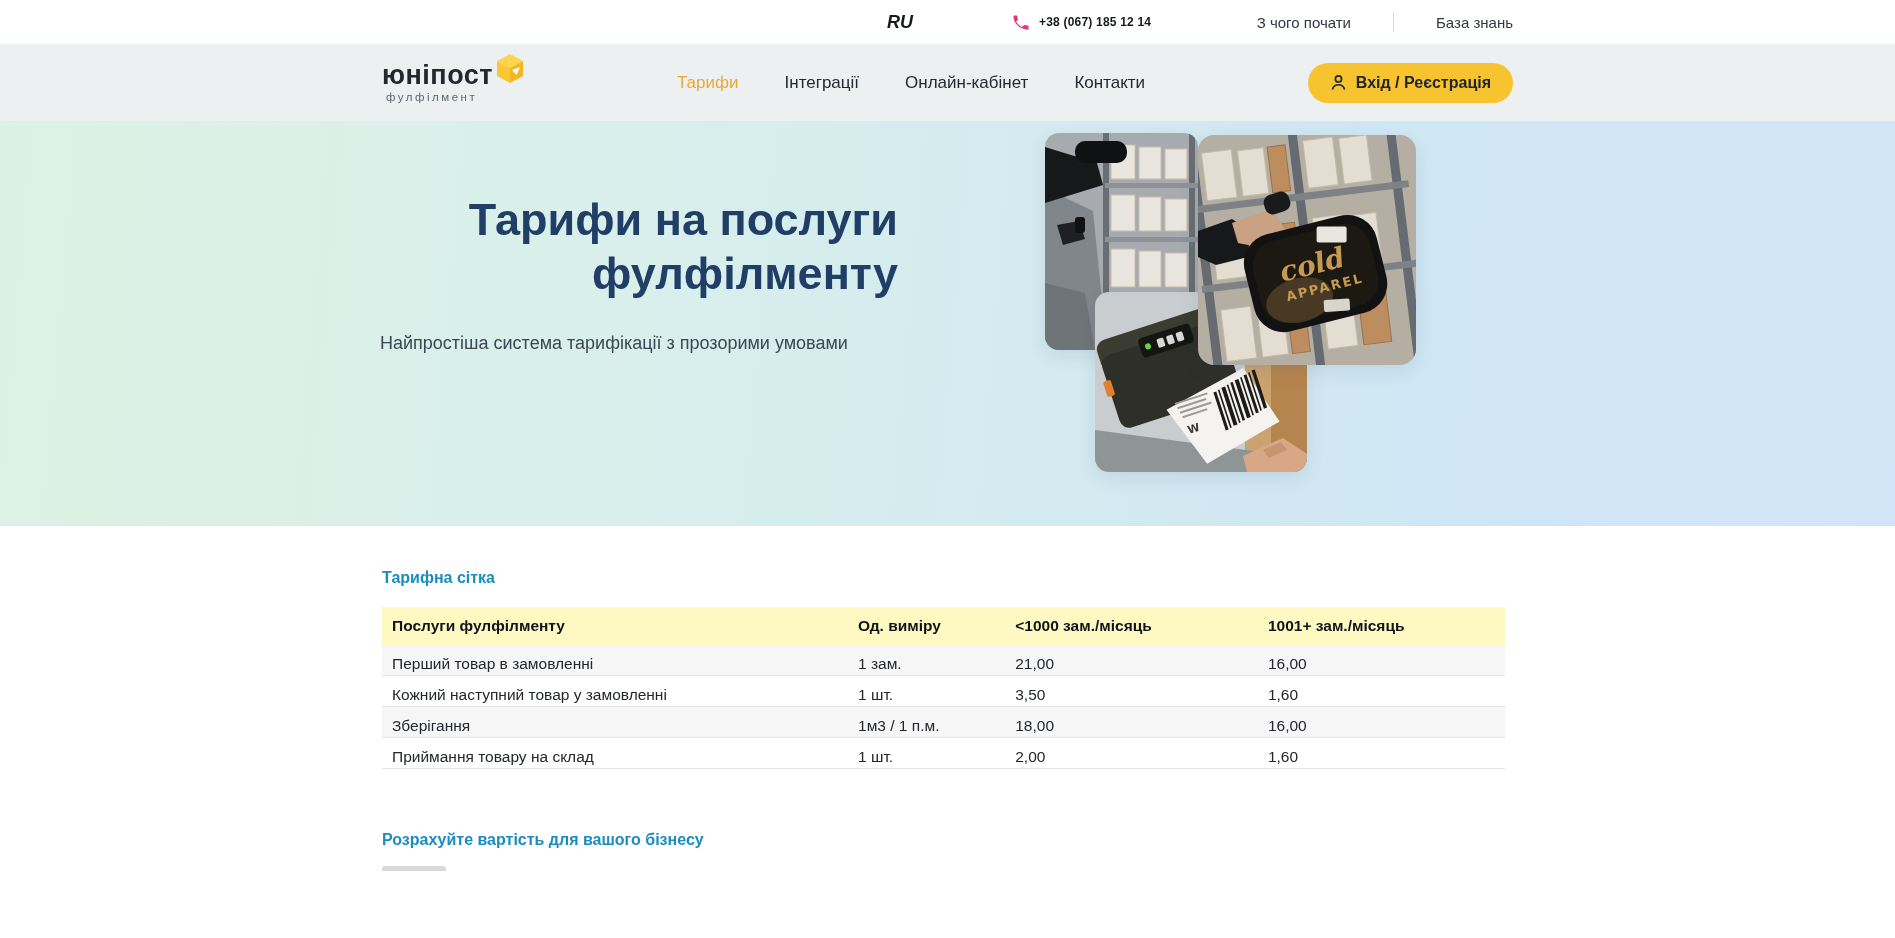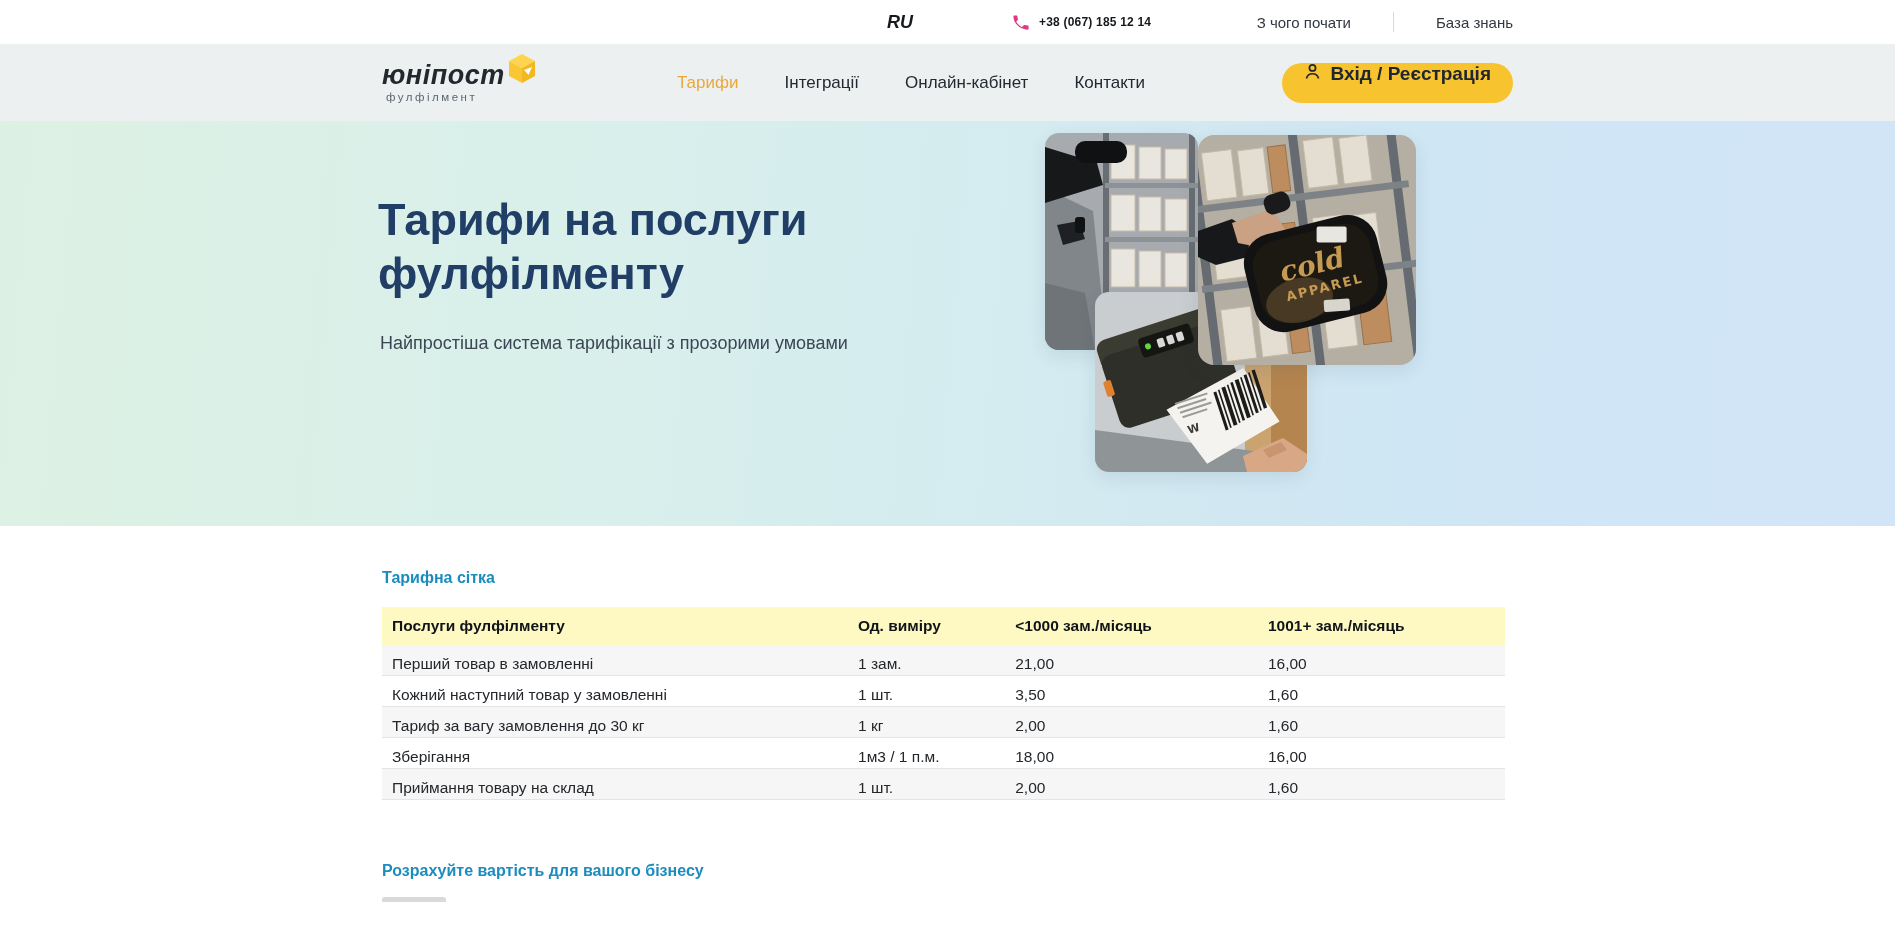--- a/index.html
+++ b/index.html
@@ -14,29 +14,29 @@
   .phone-wrap { margin-left:98px; display:flex; align-items:center; gap:9px; cursor:pointer; }
   .phone-number { font-size:12px; font-weight:600; color:#16191d; letter-spacing:.2px; }
   .top-links { margin-left:auto; display:flex; align-items:center; gap:42px; }
   .top-link { font-size:15px; color:#32383f; cursor:pointer; }
   .top-divider { width:1px; height:20px; background:#d7dadd; }
 
   
   .header { height:77px; background:#edf0f1; }
   .header .container { height:100%; display:flex; align-items:center; }
   .logo { display:flex; flex-direction:column; cursor:pointer; width:160px; }
-  .logo-top { display:flex; align-items:flex-start; gap:4px;font-style:italic; }
+  .logo-top { display:flex; align-items:flex-start; gap:4px; }
   .logo-title { font-size:27px; font-weight:800; color:#23272e; letter-spacing:.5px; line-height:1; }
   .logo-sub { font-size:11.5px; color:#5c6671; letter-spacing:2.5px; margin-top:2px; margin-left:4px; }
   .nav { display:flex; gap:46px; margin-left:135px; }
   .nav-item { font-size:17px; color:#23292f; cursor:pointer; }
   .nav-item.active { color:#e9a83d; }
   .login-btn { margin-left:auto; height:40px; padding:0 22px; background:#f7c42f;
-               border:none; border-radius:22px; display:flex; gap:9px;
-               font-size:19px; font-weight:700; color:#20262d; cursor:pointer;
+               border:none; border-radius:22px; display:flex; align-items:center; gap:9px;
+               font-size:16px; font-weight:700; color:#20262d; cursor:pointer;
                font-family:"Liberation Sans", sans-serif; }
 
   
   .hero { height:405px; background:linear-gradient(95deg,#ddf1e3 0%,#d8efec 35%,#cfe6f4 75%,#d2e5f8 100%); position:relative; }
   .hero .container { height:100%; }
   .hero-title { position:absolute; left:-4px; top:72px; max-width:520px;
                 font-size:45px; line-height:1.2; font-weight:800; color:#203e66; }
   .hero-subtitle { position:absolute; left:-2px; top:212px; font-size:18px; color:#3c4654; }
   .hero-photos { position:absolute; left:0; top:0; width:100%; height:100%; }
   .photo { position:absolute; border-radius:14px; overflow:hidden; box-shadow:0 6px 18px rgba(40,60,90,.10); }
@@ -107,21 +107,21 @@
           <circle cx="8" cy="4.6" r="2.9"></circle>
           <path d="M2.3 14.5c.8-2.9 3-4.4 5.7-4.4s4.9 1.5 5.7 4.4"></path>
         </svg>
       </span>
       <span>Вхід / Реєстрація</span>
     </button>
   </div>
 </div>
 
 <div class="hero">
-  <div class="container" style="height:100%;">
+  <div class="container" style="height:100%;text-align:right;">
     <h1 class="hero-title">Тарифи на послуги фулфілменту</h1>
     <p class="hero-subtitle">Найпростіша система тарифікації з прозорими умовами</p>
 
     <div class="hero-photos">
 
       <div class="photo photo-aisle">
         <svg width="153" height="217" viewBox="0 0 153 217">
           <rect width="153" height="217" fill="#a7abaf"></rect>
           <polygon points="0,217 0,55 48,78 62,217" fill="#81868b"></polygon>
           <polygon points="0,217 0,150 40,160 50,217" fill="#6f7478"></polygon>
@@ -270,26 +270,20 @@
             <td>21,00</td>
             <td>16,00</td>
           </tr>
           <tr>
             <td>Кожний наступний товар у замовленні</td>
             <td>1 шт.</td>
             <td>3,50</td>
             <td>1,60</td>
           </tr>
           <tr>
-            <td>Тариф за вагу замовлення до 30 кг</td>
-            <td>1 кг</td>
-            <td>2,00</td>
-            <td>1,60</td>
-          </tr>
-          <tr>
             <td>Зберігання</td>
             <td>1м3 / 1 п.м.</td>
             <td>18,00</td>
             <td>16,00</td>
           </tr>
           <tr>
             <td>Приймання товару на склад</td>
             <td>1 шт.</td>
             <td>2,00</td>
             <td>1,60</td>

